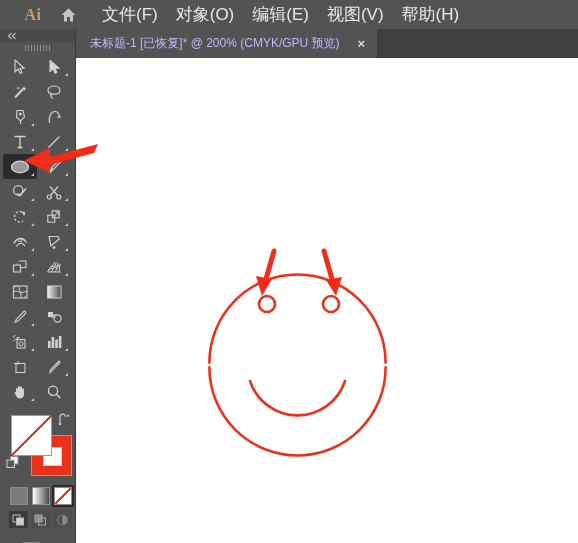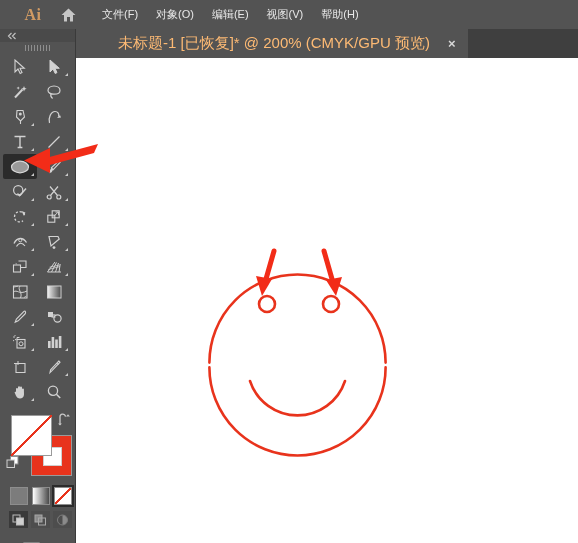--- a/index.html
+++ b/index.html
@@ -18,34 +18,34 @@
     display: flex; align-items: center;
   }
   .ai-logo {
     width: 36px; text-align: center;
     color: #d09a63; font-size: 16px; font-weight: bold;
     letter-spacing: .5px; font-family: "Liberation Serif", serif;
   }
   .home-icon { width: 34px; display: flex; align-items: center; justify-content: center; }
   .menu-items { display: flex; align-items: center; margin-left: 8px; }
   .menu-item {
-    color: #e8e8e8; font-size: 11px; padding: 4px 9px; white-space: nowrap;
+    color: #e8e8e8; font-size: 17px; padding: 4px 9px; white-space: nowrap;
   }
 
   
   .tabbar {
     position: absolute; left: 76px; top: 29px; width: 502px; height: 29px;
     background: #3f3f3f;
   }
   .tab {
     position: absolute; left: 0; top: 0; height: 29px;
     background: #535353;
     display: flex; align-items: center; padding: 0 8px 0 14px;
   }
-  .tab-title { color: #fdba74; font-size: 15px; white-space: nowrap; margin-left: 28px; }
+  .tab-title { color: #c4b5fd; font-size: 12px; white-space: nowrap; }
   .tab-close {
     color: #d8d8d8; font-size: 13px; margin-left: 14px; line-height: 1;
     padding: 0 4px; font-weight: bold;
   }
 
   
   .toolpanel {
     position: absolute; left: 0; top: 29px; width: 76px; height: 514px;
     background: #535353;
     border-right: 1px solid #3a3a3a;

